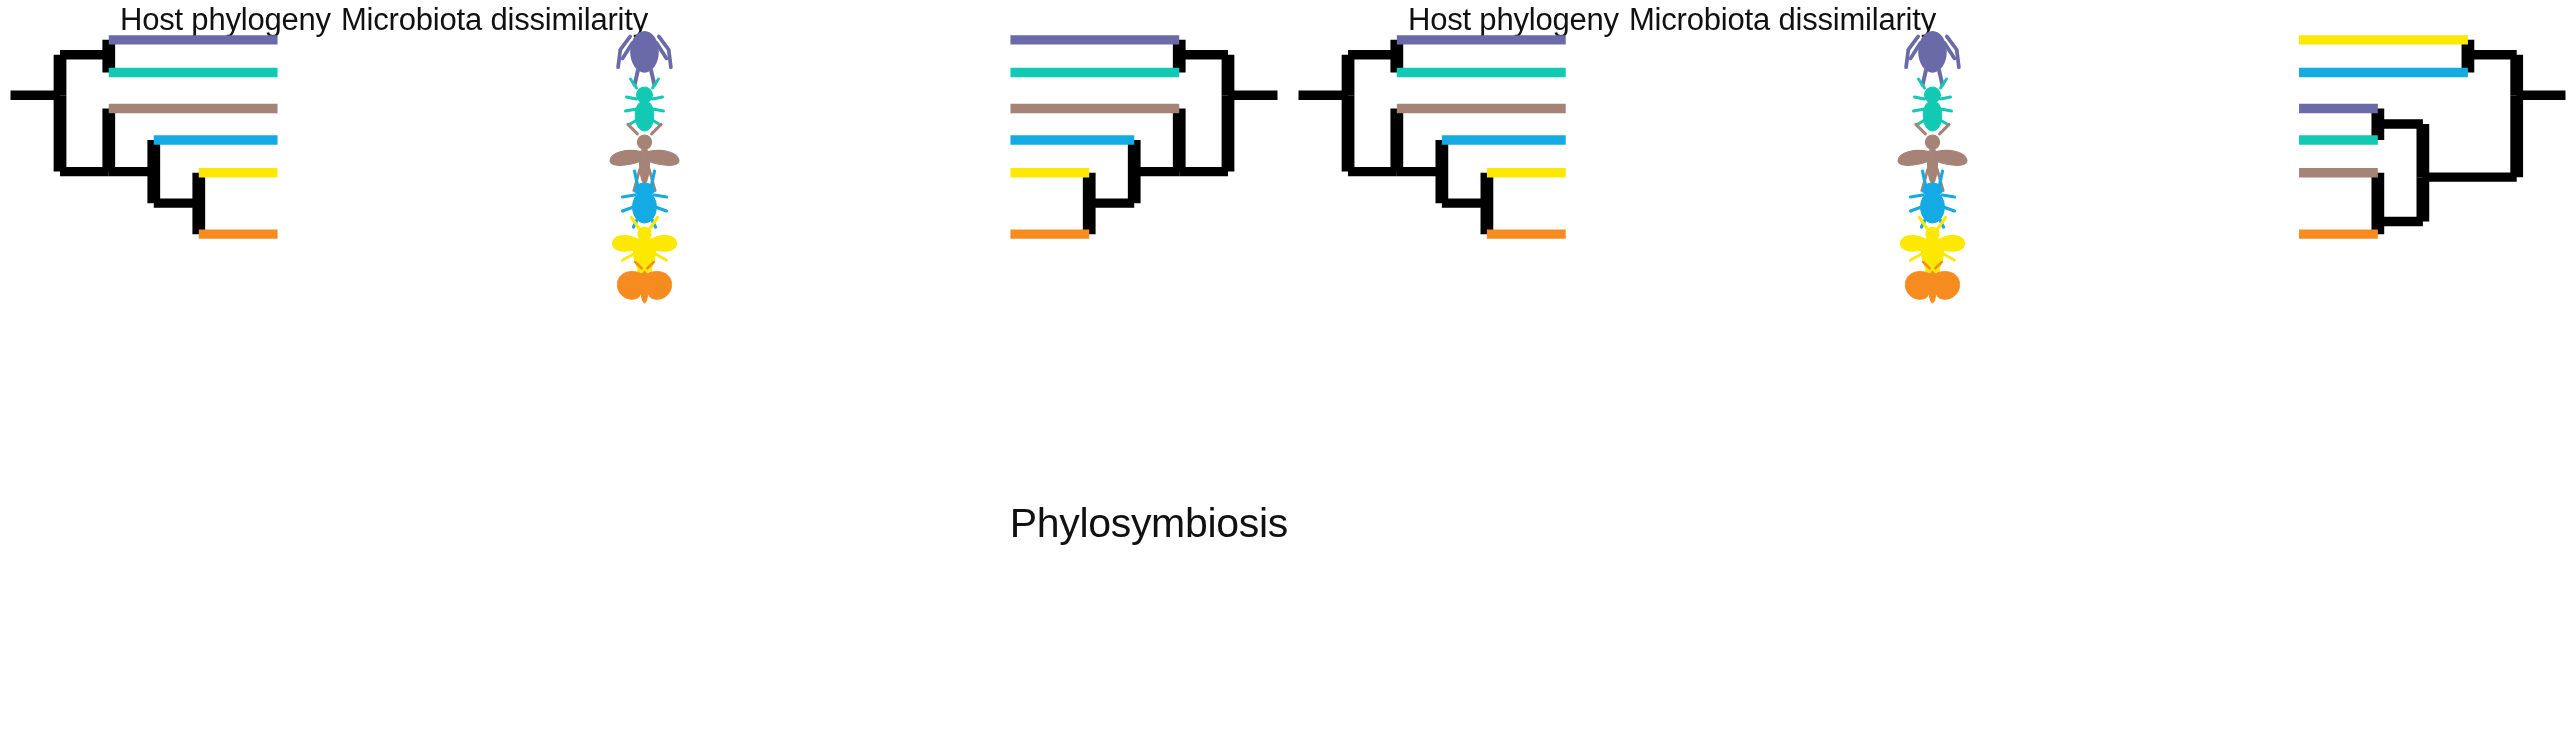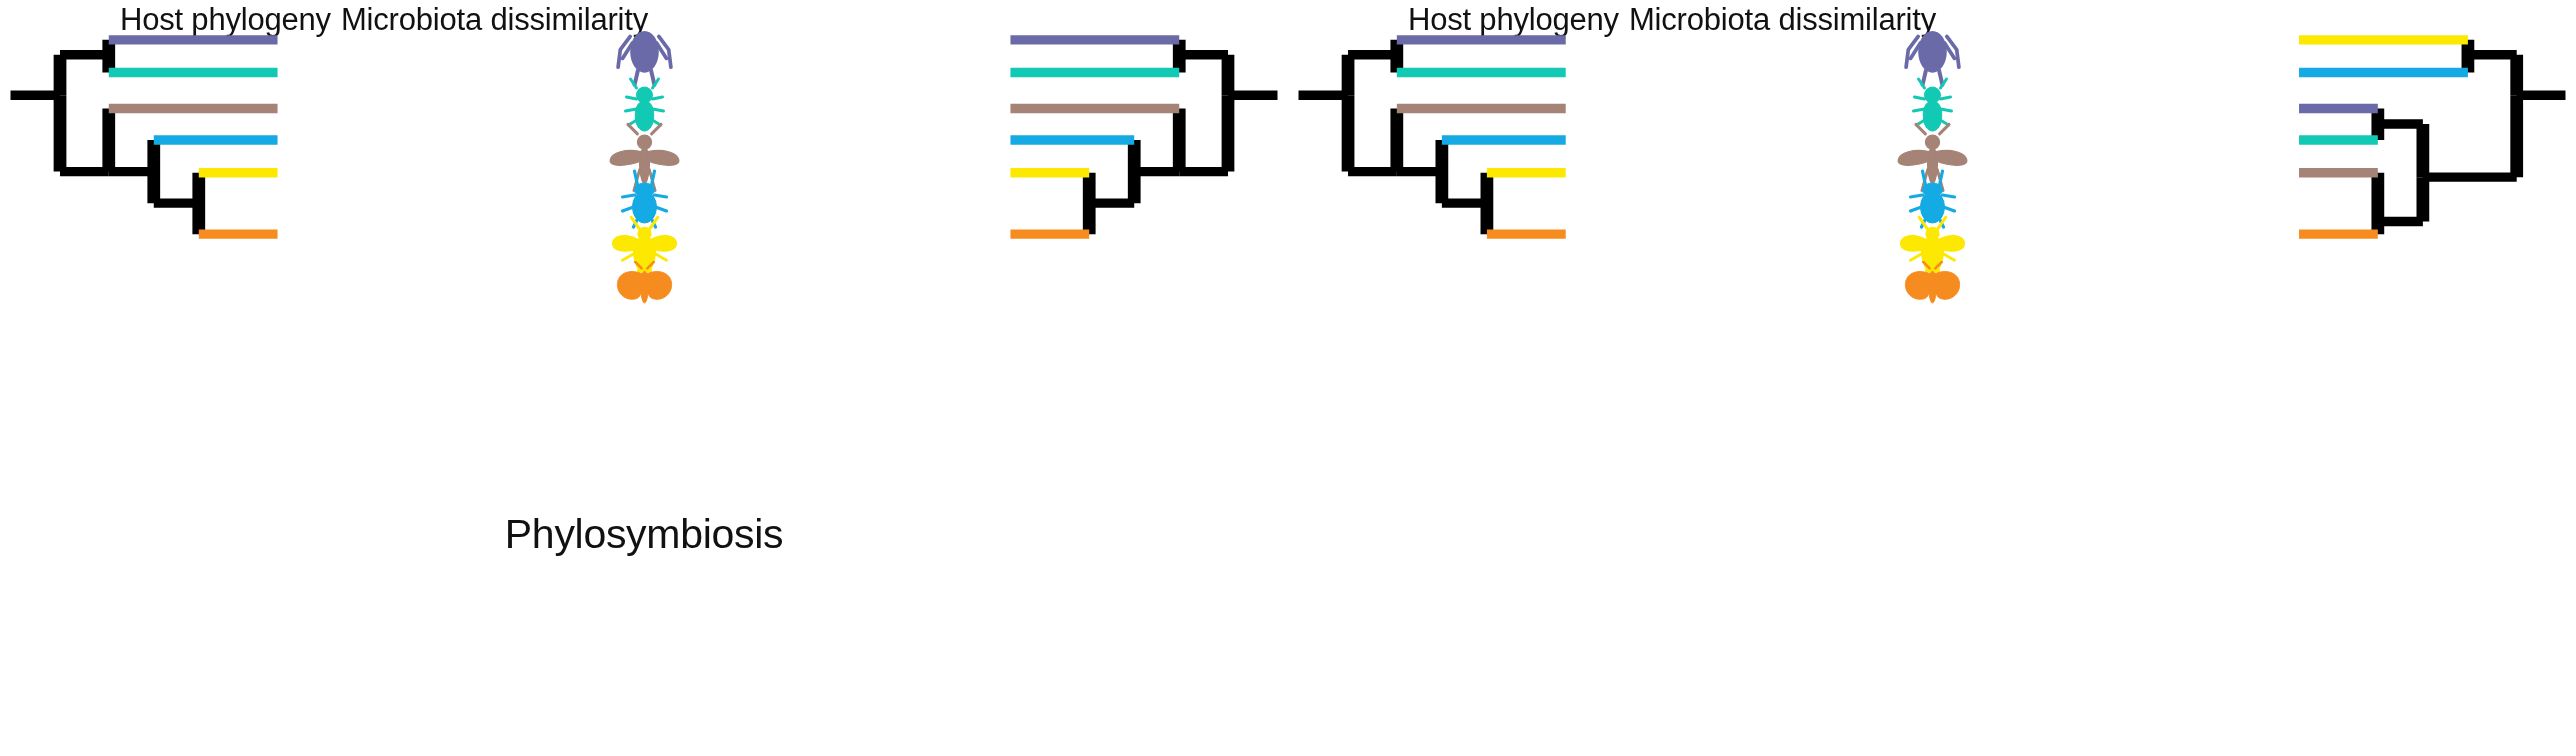--- a/index.html
+++ b/index.html
@@ -5,21 +5,21 @@
 <style>
   html,body{margin:0;padding:0;background:#ffffff;}
   body{width:2576px;height:756px;position:relative;overflow:hidden;
        font-family:"Liberation Sans","DejaVu Sans",sans-serif;color:#000;}
   .panel{position:absolute;top:0;height:558px;}
   #panel-left{left:0;width:1288px;}
   #panel-right{left:1288px;width:1288px;}
 
   .col-title{position:absolute;top:1.5px;font-size:31px;line-height:36px;
              white-space:nowrap;color:#111;letter-spacing:-0.2px;}
-  .panel-caption{position:absolute;bottom:0;width:100%;text-align:center;
+  .panel-caption{position:absolute;bottom:11px;width:100%;text-align:right;
                  font-size:41px;line-height:47px;color:#111;letter-spacing:-0.3px;}
 
   .tree-svg{position:absolute;top:0;left:0;width:100%;height:100%;
             pointer-events:none;overflow:visible;}
   .bug-col{position:absolute;top:0;height:756px;width:113px;}
   .bug{position:absolute;left:0;width:113px;display:block;}
 </style>
 </head>
 <body>
 

